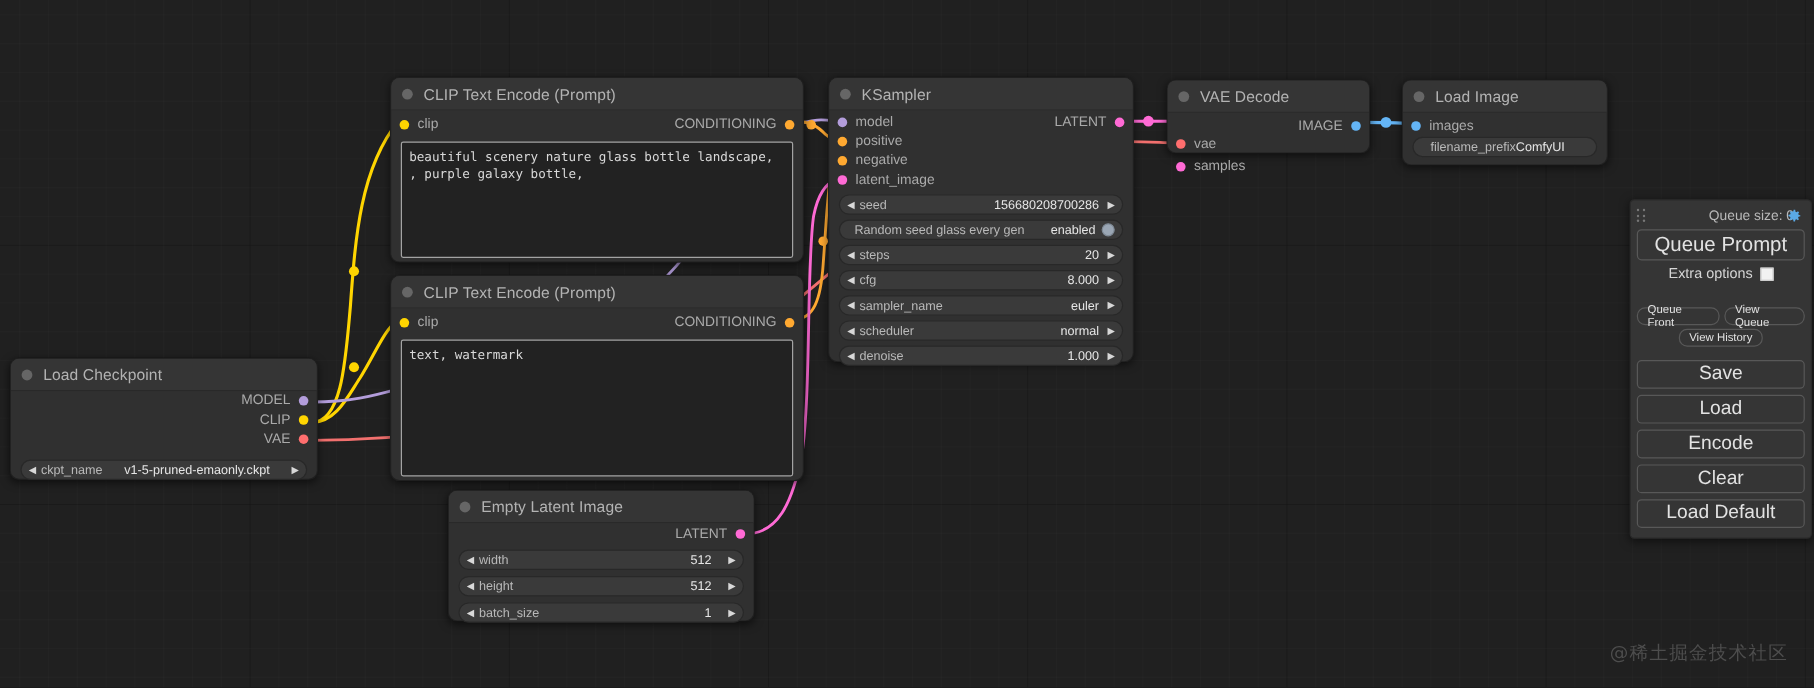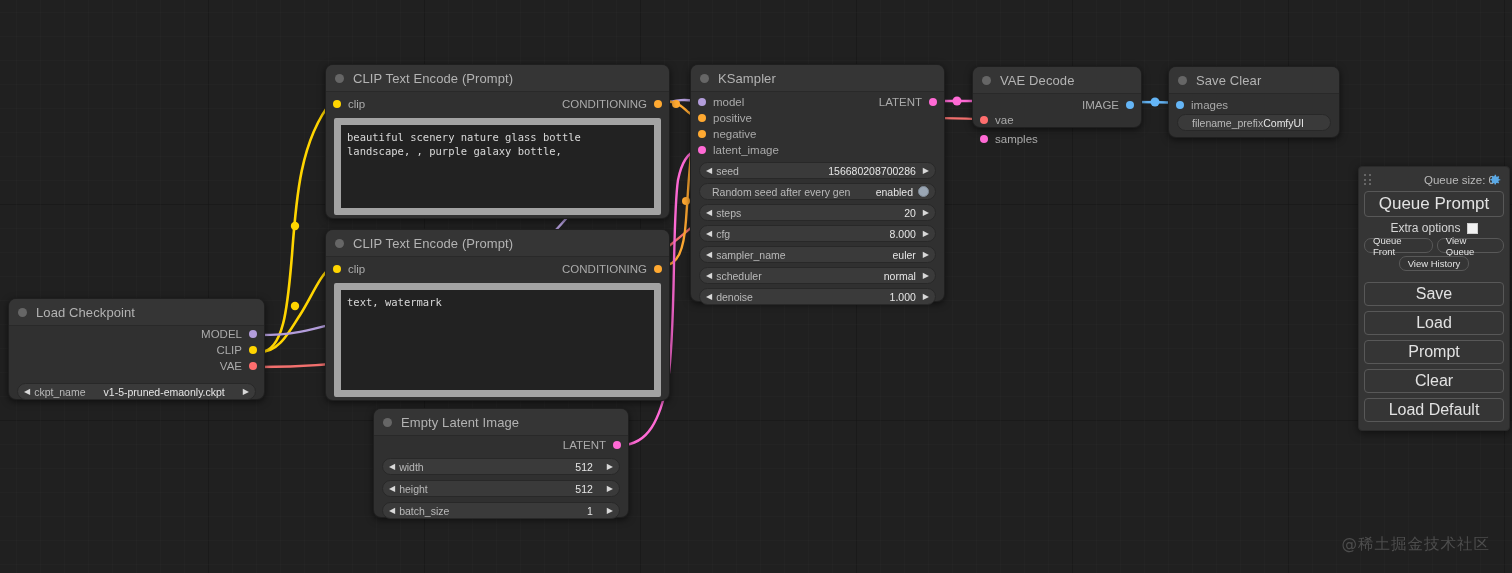--- a/index.html
+++ b/index.html
@@ -78,21 +78,21 @@
   .toggle-circle {
     width: 11px; height: 11px; border-radius: 50%;
     background: #9aa6b4; margin-left: 5px; flex: none;
     border: 1px solid #7f8a96;
   }
 
   
   .ta {
     margin: 4px 8px 0 8px;
     background: #222222;
-    border: 7px solid #a3a3a3;
+    border: 1px solid #a3a3a3;
     border-radius: 2px;
     color: #d9d9d9;
     font-family: "DejaVu Sans Mono", monospace;
     font-size: 10.5px;
     line-height: 1.35;
     padding: 5px 6px;
     overflow: hidden;
     white-space: pre-wrap;
     word-break: break-word;
   }
@@ -127,21 +127,21 @@
   }
   .btn.small { height: 15px; font-size: 9.5px; border-radius: 7px; margin-top: 0; width: auto; padding: 0 8px; }
   .extra-row {
     display: flex; align-items: center; justify-content: center;
     gap: 6px; margin-top: 4px; font-size: 12px; color: #d6d6d6;
   }
   .checkbox {
     width: 11px; height: 11px; background: #f2f2f2;
     border: 1px solid #cfcfcf; display: inline-block;
   }
-  .row2 { display: flex; gap: 4px; justify-content: center; margin-top: 3px; }
+  .row2 { display: flex; gap: 4px; justify-content: center; margin-top: 21px; }
   .row3 { display: flex; justify-content: center; margin-top: 3px; }
   .gap-top { margin-top: 11px; }
 
   #watermark {
     position: absolute; right: 22px; bottom: 18px;
     color: #4d4d4d; font-size: 15.5px; letter-spacing: 1px;
     font-family: "DejaVu Sans", sans-serif;
   }
 </style>
 </head>
@@ -252,21 +252,21 @@
       </div>
 
       <div class="widgets" style="padding-top:6px;">
         <div class="widget">
           <span class="arrow">◀</span>
           <span class="w-name">seed</span>
           <span class="w-val">156680208700286</span>
           <span class="arrow" style="margin-left:7px;">▶</span>
         </div>
         <div class="widget toggle">
-          <span class="w-name">Random seed after every gen</span>
+          <span class="w-name">Random seed glass every gen</span>
           <span class="w-val">enabled</span>
           <span class="toggle-circle"></span>
         </div>
         <div class="widget">
           <span class="arrow">◀</span>
           <span class="w-name">steps</span>
           <span class="w-val">20</span>
           <span class="arrow" style="margin-left:7px;">▶</span>
         </div>
         <div class="widget">
@@ -318,21 +318,21 @@
           <span class="dot" style="background:#ff6e6e;"></span>
           <span>vae</span>
         </div>
       </div>
     </div>
   </div>
 
   <div class="node" style="left:1168px; top:66px; width:172px; height:72px;">
     <div class="node-title">
       <span class="node-dot"></span>
-      <span class="node-title-text">Save Clear</span>
+      <span class="node-title-text">Load Image</span>
     </div>
     <div class="node-body">
       <div class="slot-row" style="height:18px;">
         <div class="slot in" style="top:5px;">
           <span class="dot" style="background:#64b5f6;"></span>
           <span>images</span>
         </div>
       </div>
       <div class="widgets" style="padding-top:2px;">
         <div class="widget">
@@ -442,20 +442,20 @@
     <div class="row2">
       <div class="btn small">Queue Front</div>
       <div class="btn small">View Queue</div>
     </div>
     <div class="row3">
       <div class="btn small">View History</div>
     </div>
 
     <div class="btn gap-top">Save</div>
     <div class="btn">Load</div>
-    <div class="btn">Prompt</div>
+    <div class="btn">Encode</div>
     <div class="btn">Clear</div>
     <div class="btn">Load Default</div>
   </div>
 
   <div id="watermark">@稀土掘金技术社区</div>
 
 </div>
 
 </body></html>

